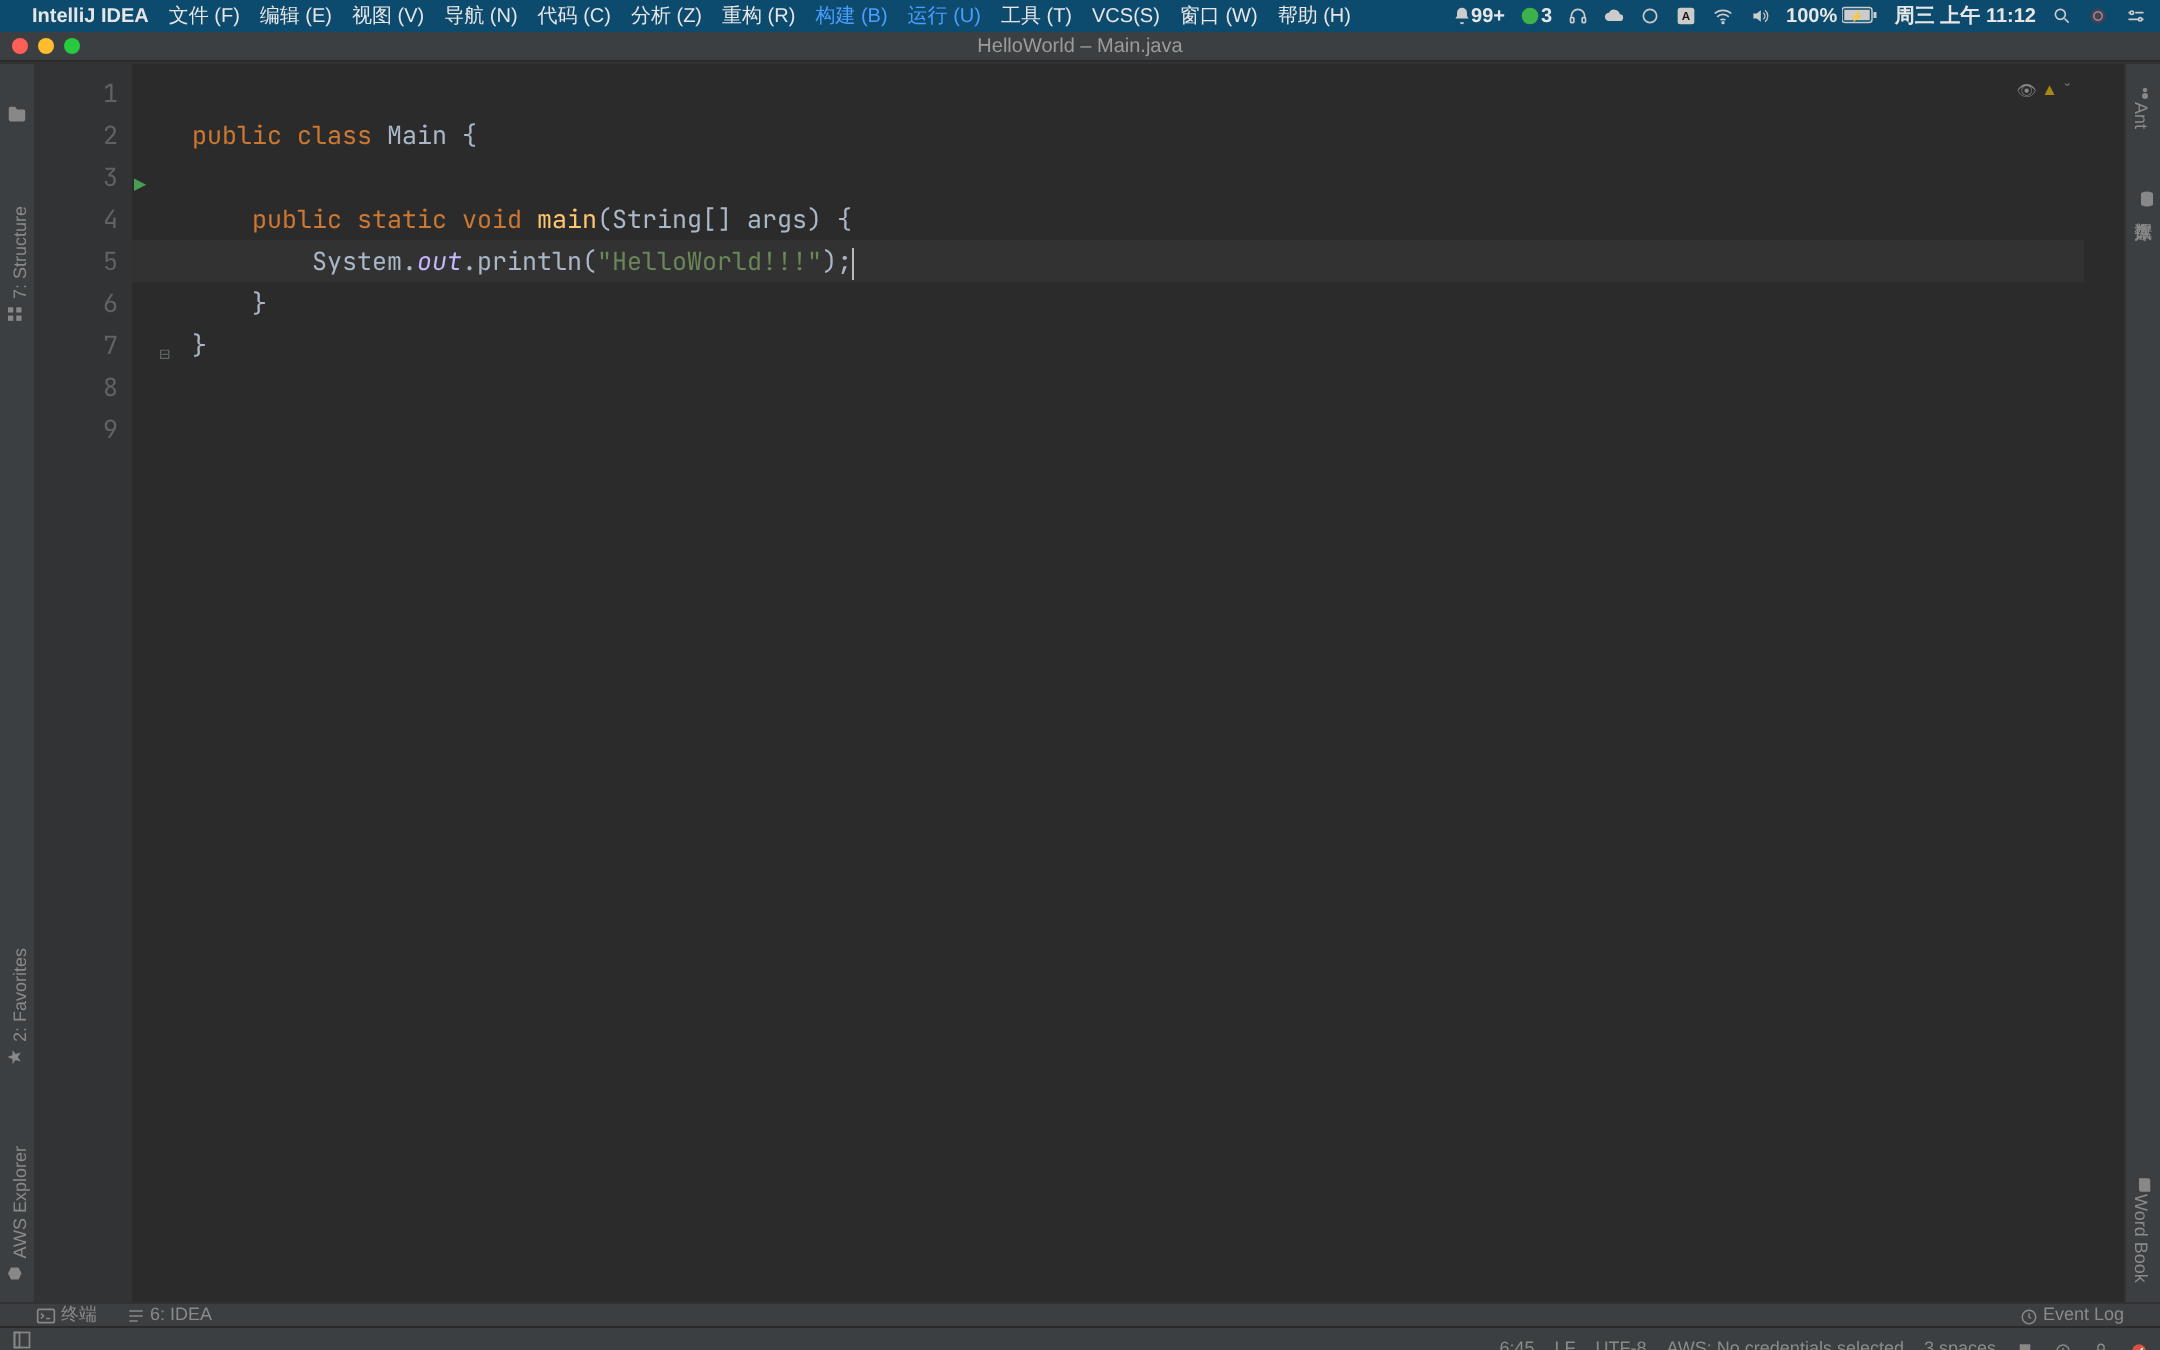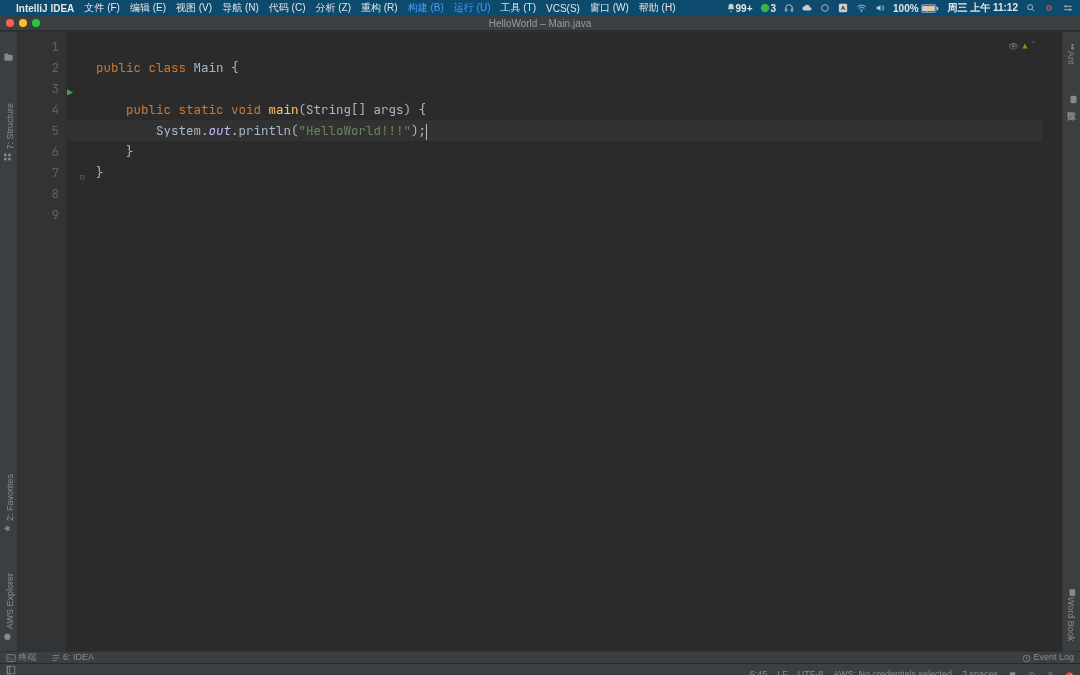--- a/index.html
+++ b/index.html
@@ -83,21 +83,21 @@
   position: absolute; top: 4px; right: 26px;
   font-size: 8px; color: #777; display: flex; gap: 4px; align-items: center;
 }
 .inspect .eye { color: #888; }
 .inspect .warn { color: #a68a0d; }
 
 .bottom-tools {
   position: absolute; bottom: 12px; left: 0; right: 0; height: 12px;
   background: #3c3f41; border-top: 1px solid #323232;
   display: flex; align-items: center; font-size: 9px; color: #8a8a8a;
-  padding: 0 6px; gap: 14px;
+  padding: 0 18px; gap: 14px;
 }
 .bottom-tools .right { margin-left: auto; display: flex; gap: 6px; align-items: center; }
 
 .status {
   position: absolute; bottom: 0; left: 0; right: 0; height: 12px;
   background: #3c3f41; border-top: 1px solid #2a2a2a;
   display: flex; align-items: center; font-size: 9px; color: #8a8a8a;
   padding: 0 6px; gap: 12px;
 }
 .status .right { margin-left: auto; display: flex; gap: 10px; align-items: flex-start; margin-top: 10px; }

